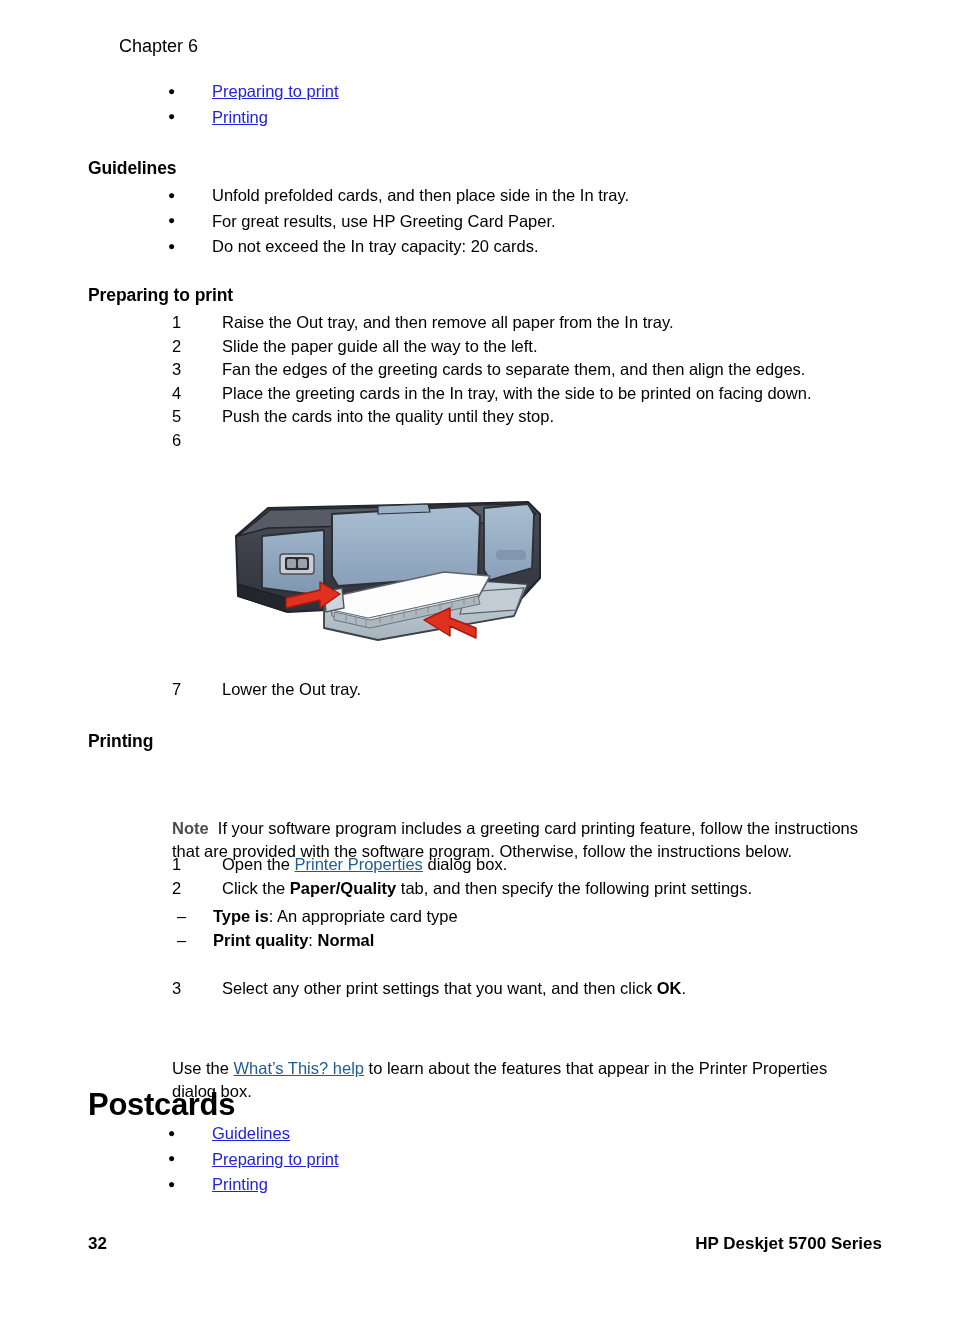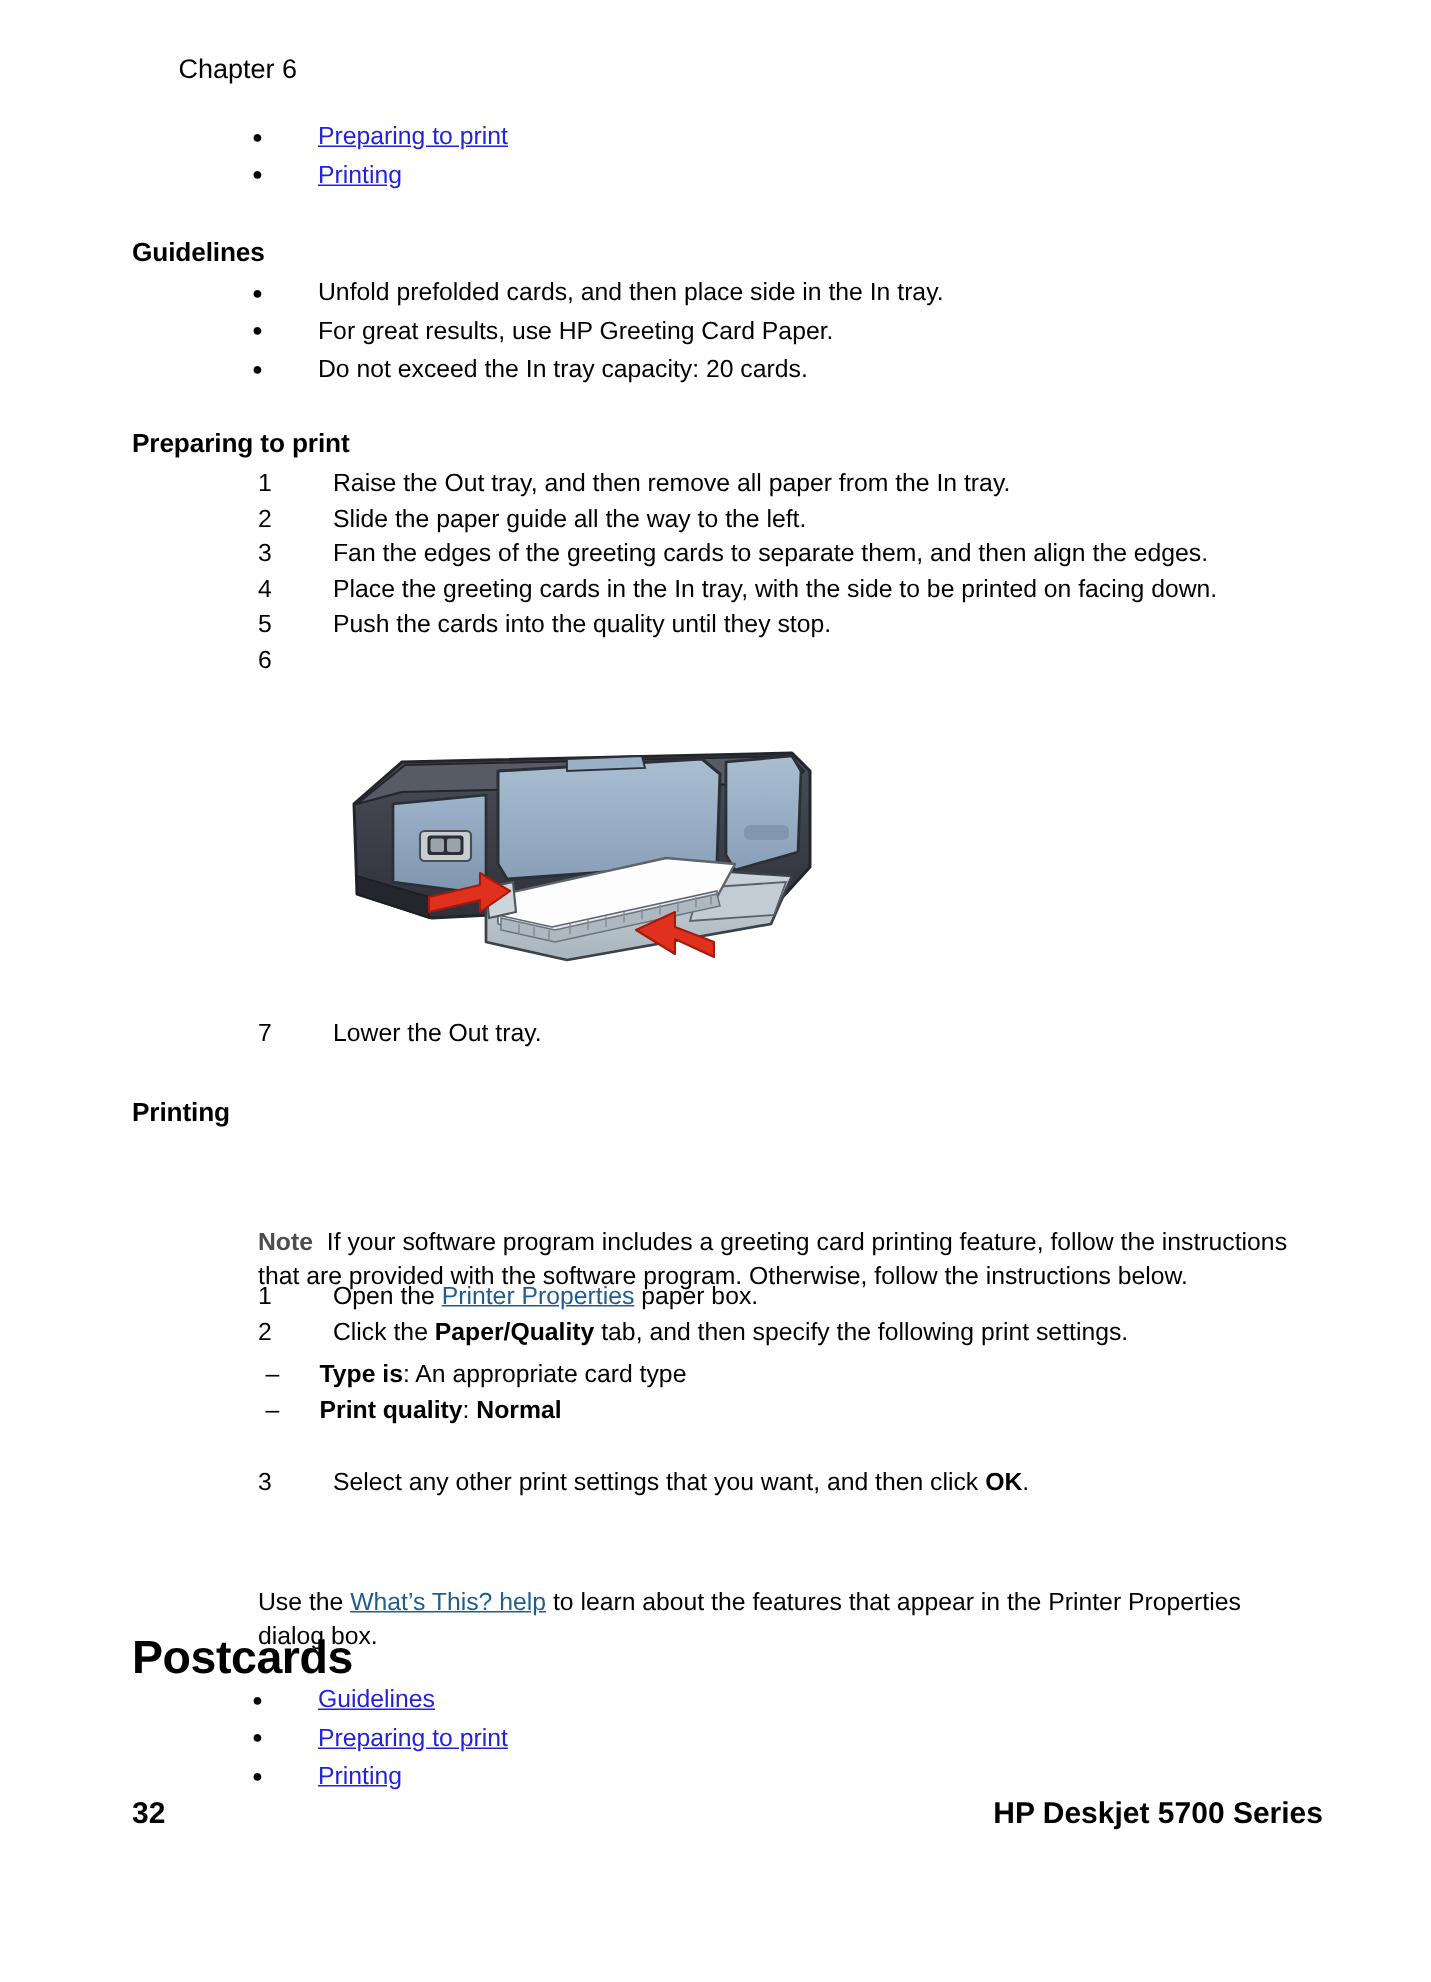--- a/index.html
+++ b/index.html
@@ -126,22 +126,22 @@
   }
   .note-lbl {
     font-weight: bold;
     color: #4d4d4d;
   }
   b, .b { font-weight: bold; }
 
   
   .foot {
     position: absolute;
-    top: 1198px;
-    font-size: 20px;
+    top: 1234px;
+    font-size: 17px;
     font-weight: bold;
     color: #000;
   }
   .foot-left { left: 88px; }
   .foot-right { right: 72px; }
 
   
   #printer-figure {
     position: absolute;
     left: 228px;
@@ -290,21 +290,21 @@
   <div class="h2" style="top:731px;">Printing</div>
 
   <div class="blk para" style="left:172px; top:769px; width:690px;">
     <span class="note-lbl">Note</span><span>&nbsp;&nbsp;</span><span>If your software program includes a greeting card printing feature, follow the instructions that are provided with the software program. Otherwise, follow the instructions below.</span>
   </div>
 
   <div class="blk" style="left:172px; top:853px; width:740px;">
     <ol class="steps">
       <li>
         <span class="num">1</span>
-        <span>Open the </span><a href="#" class="lnk-dark">Printer Properties</a><span> paper box.</span>
+        <span>Open the </span><a href="#" class="lnk-dark">Printer Properties</a><span> dialog box.</span>
       </li>
       <li>
         <span class="num">2</span>
         <span>Click the </span><b>Paper/Quality</b><span> tab, and then specify the following print settings.</span>
       </li>
     </ol>
   </div>
 
   <div class="blk" style="left:177px; top:905px; width:640px;">
     <ul class="dashes">

